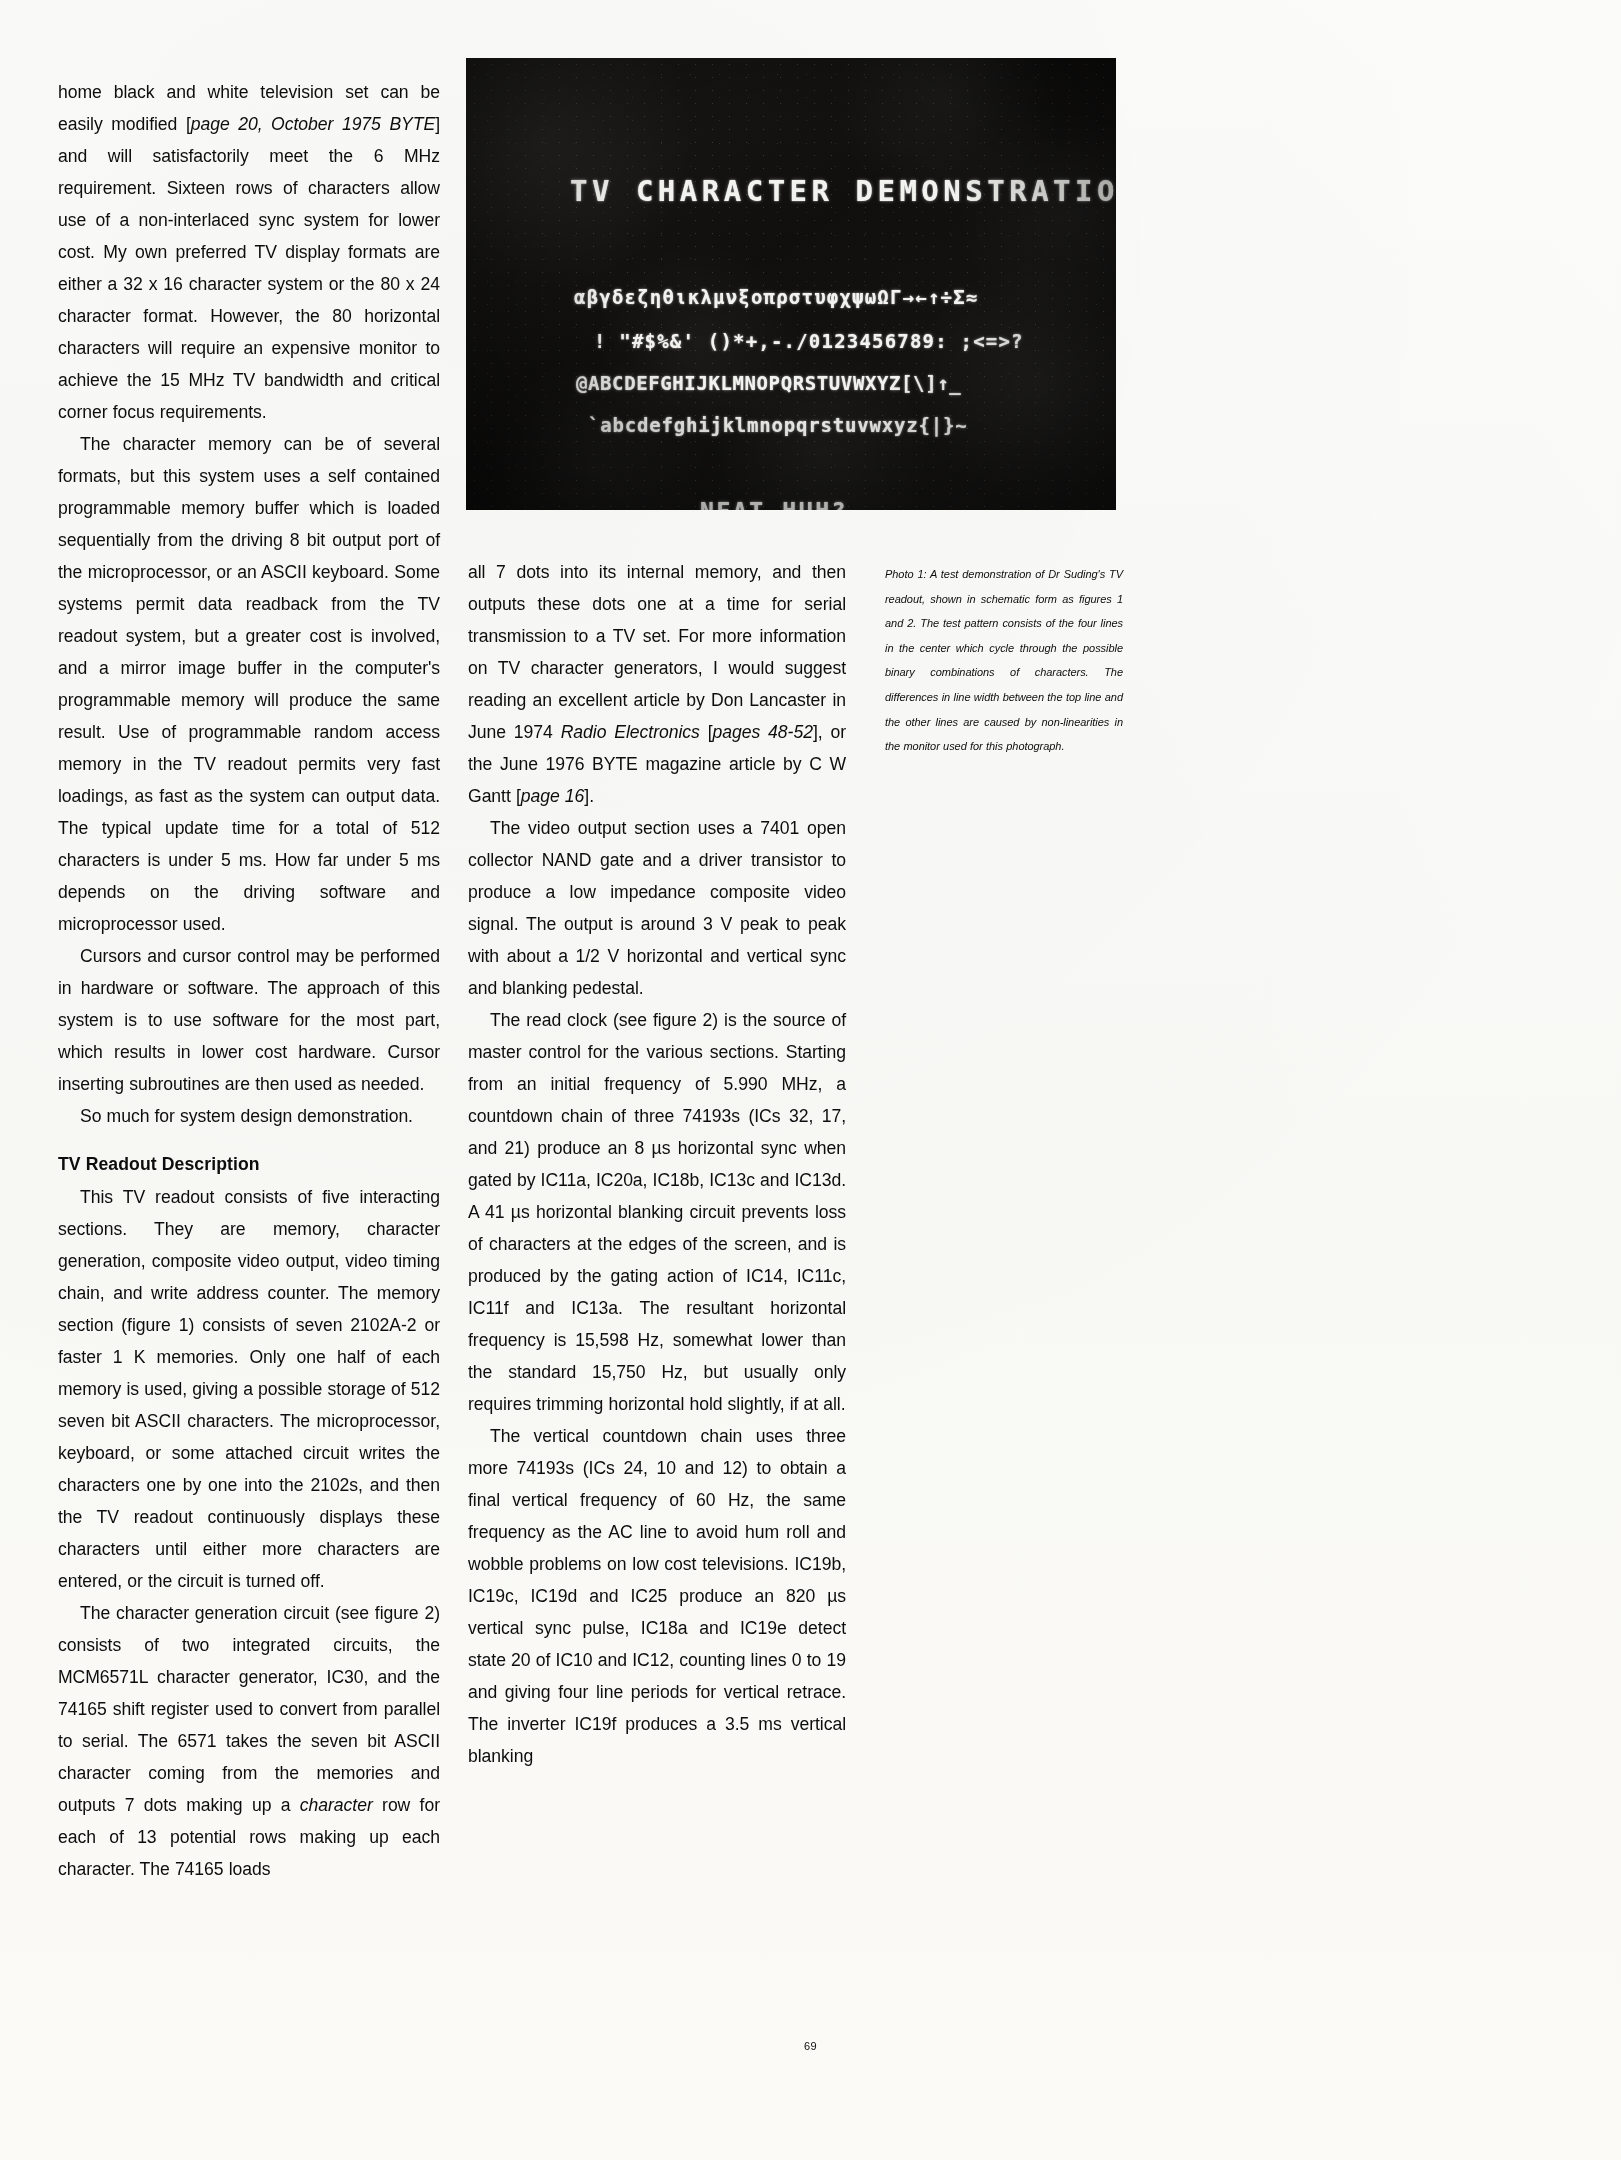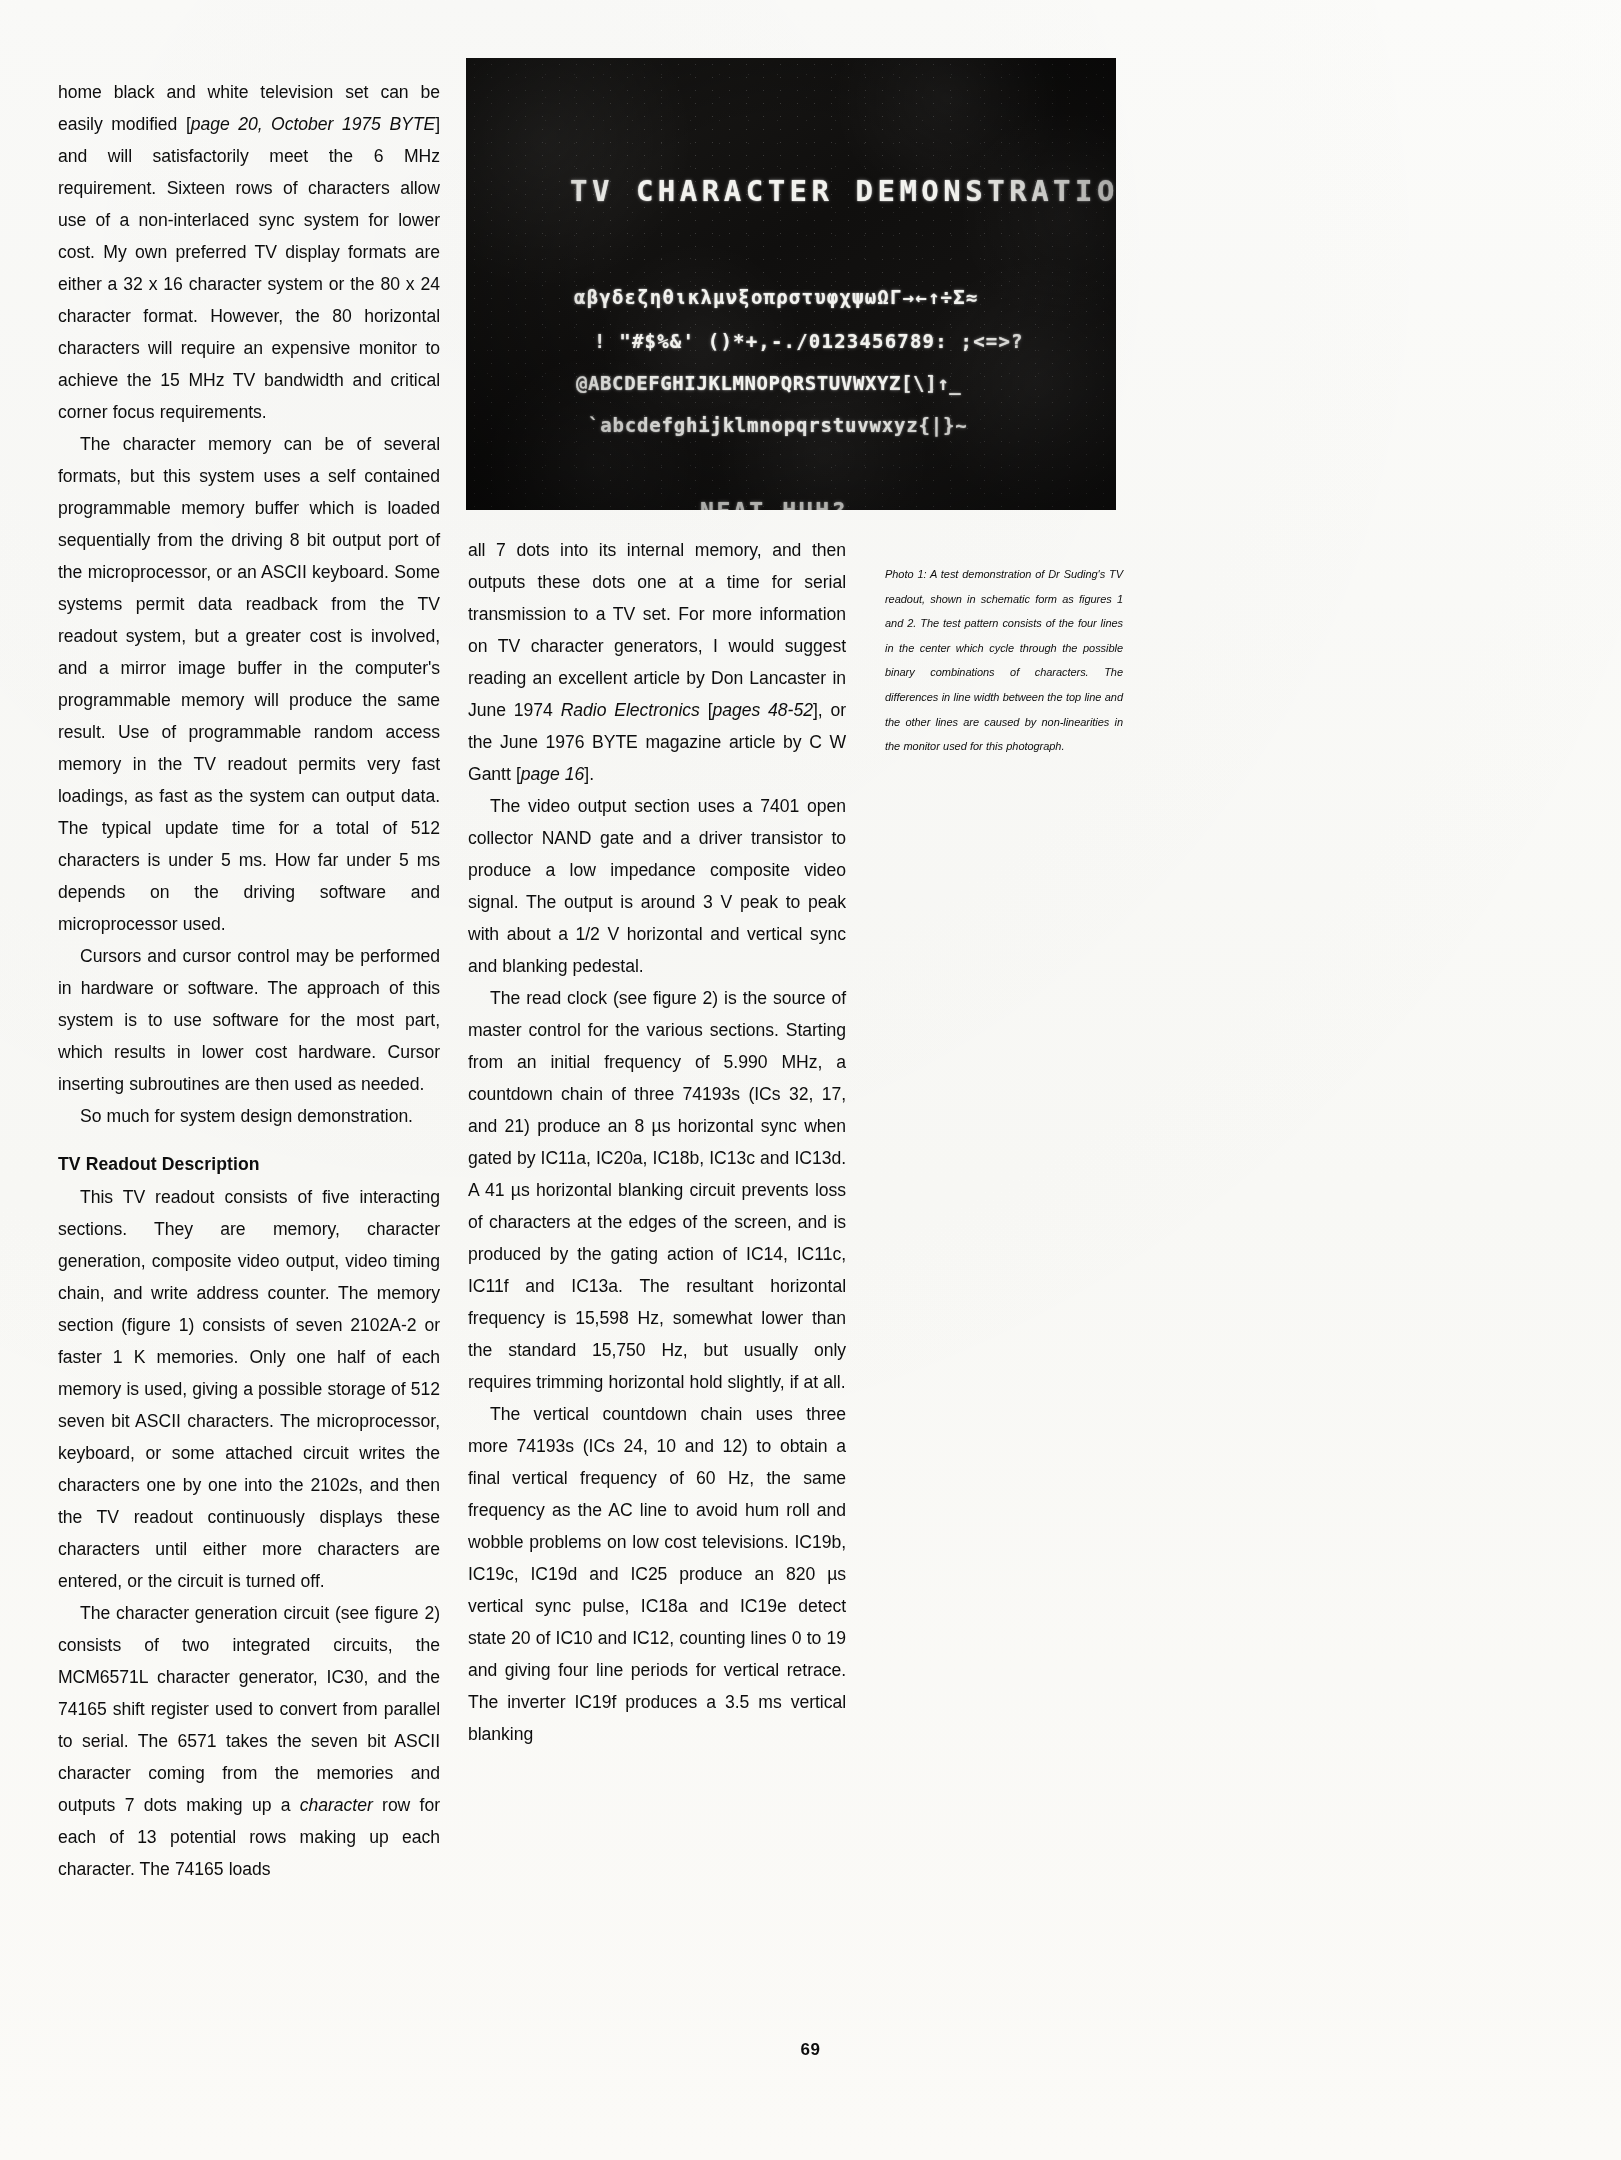--- a/index.html
+++ b/index.html
@@ -35,21 +35,21 @@
     margin:20px 0 4px 0;
     font-size:17.6px;
     line-height:24.6px;
     font-weight:bold;
     text-align:left;
     letter-spacing:0.1px;
   }
   em { font-style:italic; }
 
   #col-left  { left:58px;  top:76px;  width:382px; }
-  #col-mid   { left:468px; top:534px; width:378px; }
+  #col-mid   { left:468px; top:556px; width:378px; }
   #col-right { left:885px; top:562px; width:238px; }
 
   #col-right .caption {
     font-style:italic;
     font-size:11px;
     line-height:24.6px;
     text-indent:0;
     text-align:justify;
     margin:0;
   }
@@ -102,21 +102,21 @@
   #scr-greek  { left:108px; top:228px;  font-size:19px; letter-spacing:1.2px; }
   #scr-punct  { left:128px; top:272px;  font-size:19px; letter-spacing:1.2px; }
   #scr-upper  { left:110px; top:314px;  font-size:19px; letter-spacing:0.6px; }
   #scr-lower  { left:122px; top:356px;  font-size:19px; letter-spacing:0.8px; }
   #scr-neat   { left:234px; top:440px;  font-size:23px; letter-spacing:2.6px; }
 
   
   #folio {
     position:absolute; left:0; right:0; top:2040px;
     text-align:center;
-    font-size:17px; font-weight:bold;
+    font-size:11px; font-weight:normal;
     letter-spacing:0.5px;
   }
 </style>
 </head>
 <body>
 
 <div class="page"></div>
 
 <div id="photo">
   <div class="grain"></div>

